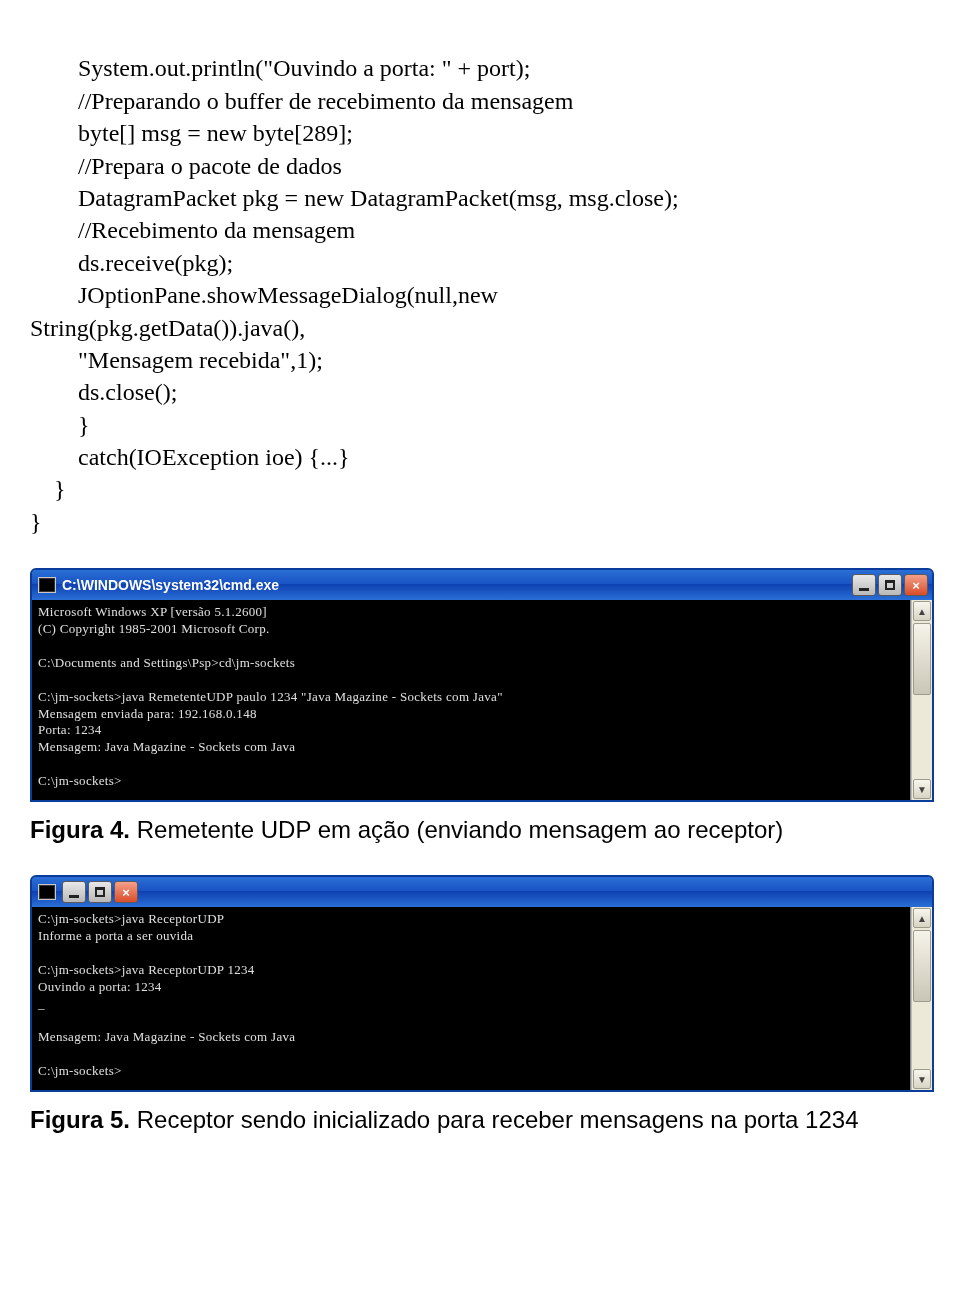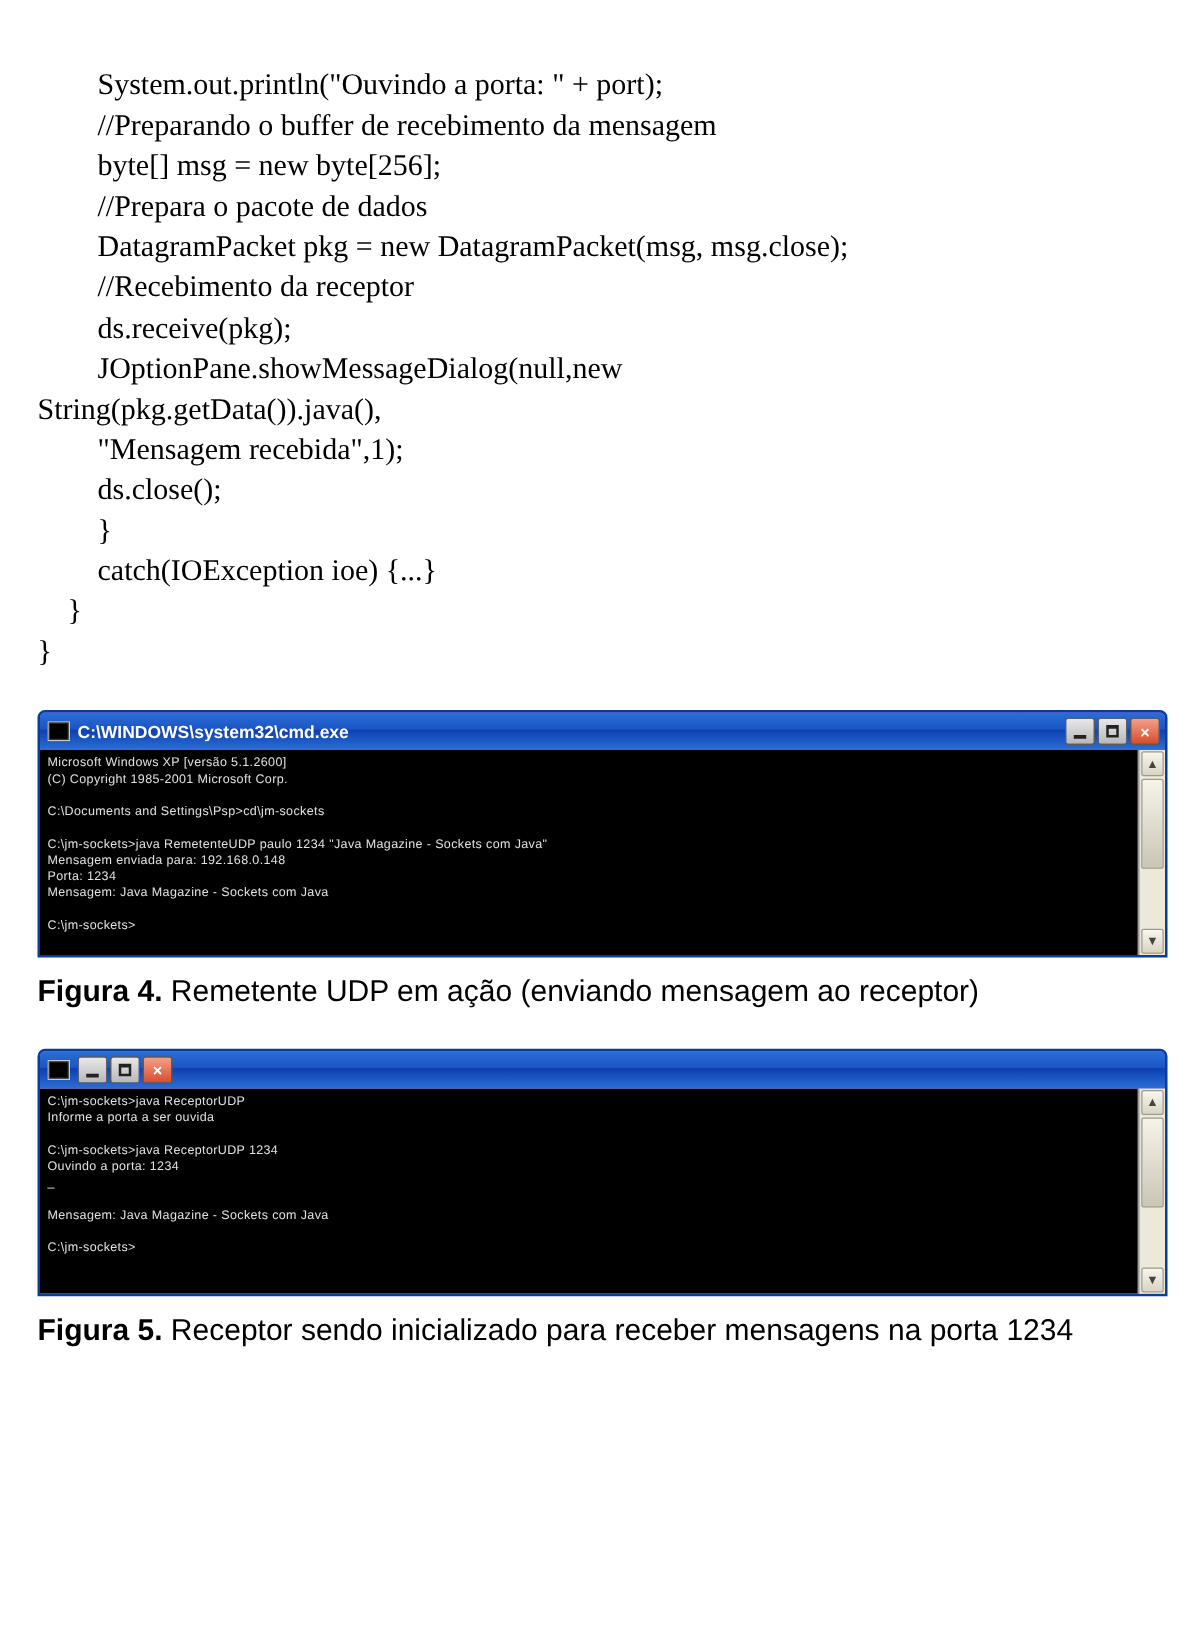--- a/index.html
+++ b/index.html
@@ -25,21 +25,21 @@
   .figure-caption b {
     font-weight: bold;
   }
 
   
   .cmd-window {
     width: 900px;
     border: 2px solid #0a3c9c;
     border-radius: 6px 6px 0 0;
     box-shadow: 0 0 0 1px #7aa0d8 inset;
-    background: #8b5cf6;
+    background: #0c4a6e;
     margin-bottom: 4px;
     overflow: hidden;
   }
   .titlebar {
     display: flex;
     align-items: center;
     height: 30px;
     background: linear-gradient(to bottom, #2a6fd6 0%, #1a54c4 45%, #0d3fb0 46%, #2a6fd6 100%);
     padding: 0 4px 0 6px;
     color: #fff;
@@ -97,22 +97,22 @@
     box-sizing: border-box;
   }
   .terminal-wrap {
     display: flex;
     background: #ece9d8;
   }
   .terminal {
     flex: 1;
     background: #000;
     color: #e0e0e0;
-    font-family: Liberation Sans, sans-serif;
-    font-size: 10px;
+    font-family: Liberation Serif, serif;
+    font-size: 13px;
     line-height: 1.3;
     padding: 4px 6px 10px 6px;
     white-space: pre;
     letter-spacing: 0.3px;
     min-height: 150px;
     border-right: 1px solid #888;
   }
   .vscrollbar {
     width: 20px;
     background: #ece9d8;
@@ -144,24 +144,24 @@
     border:1px solid #9c9a8c;
     border-radius:2px;
   }
 </style>
 </head>
 <body>
 
 <div class="code-block">
 <span>        System.out.println("Ouvindo a porta: " + port);</span>
 <span>        //Preparando o buffer de recebimento da mensagem</span>
-<span>        byte[] msg = new byte[256];</span>
+<span>        byte[] msg = new byte[289];</span>
 <span>        //Prepara o pacote de dados</span>
 <span>        DatagramPacket pkg = new DatagramPacket(msg, msg.close);</span>
-<span>        //Recebimento da receptor</span>
+<span>        //Recebimento da mensagem</span>
 <span>        ds.receive(pkg);</span>
 <span>        JOptionPane.showMessageDialog(null,new</span>
 <span>String(pkg.getData()).java(),</span>
 <span>        "Mensagem recebida",1);</span>
 <span>        ds.close();</span>
 <span>        }</span>
 <span>        catch(IOException ioe) {...}</span>
 <span>    }</span>
 <span>}</span>
 </div>

